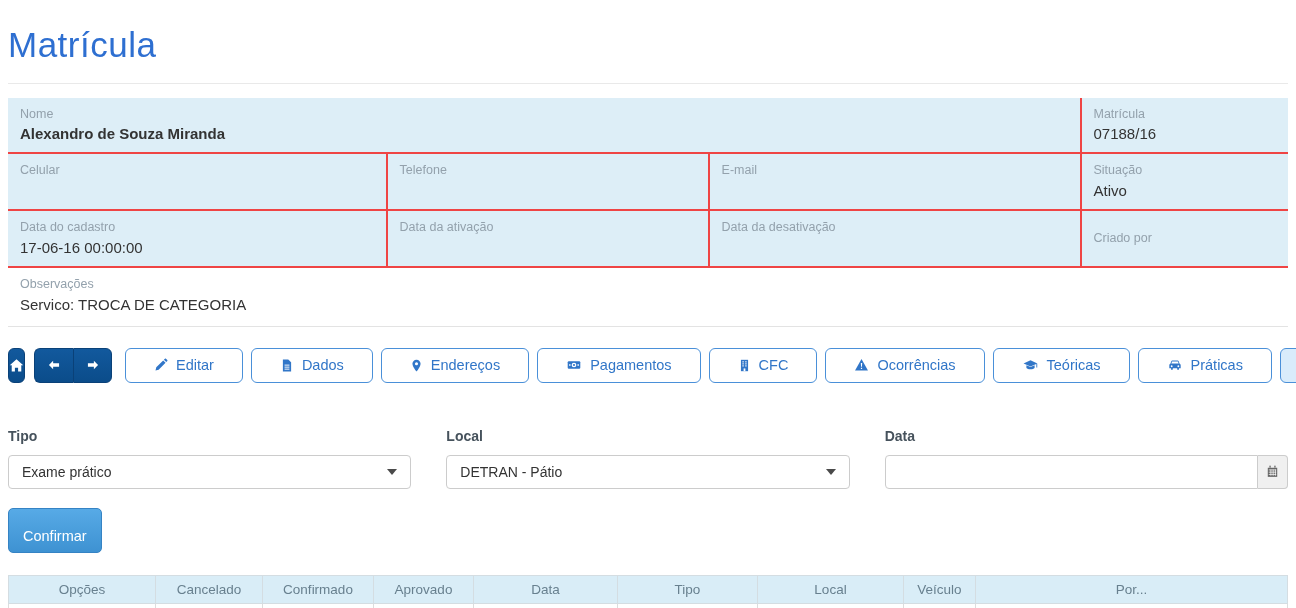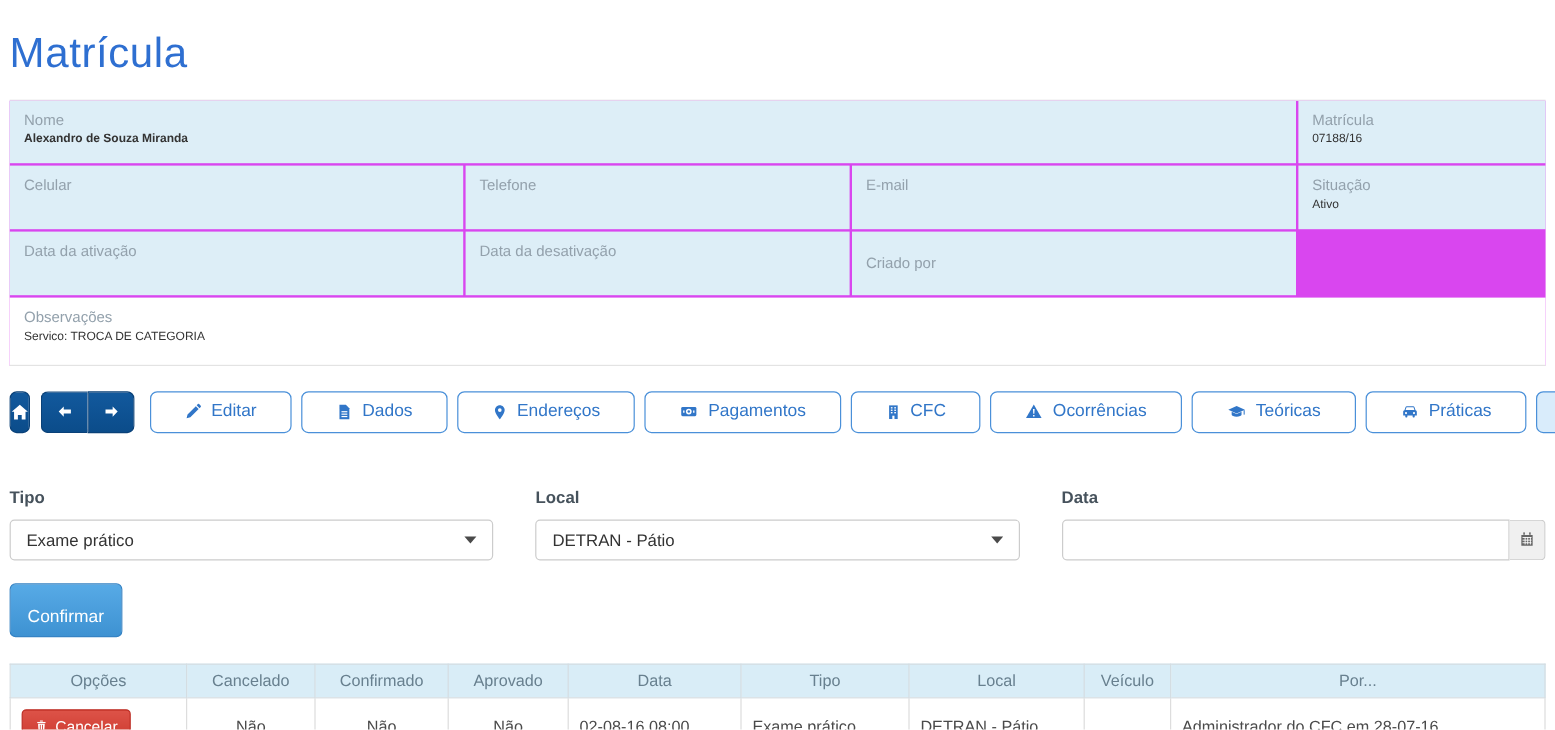--- a/index.html
+++ b/index.html
@@ -9,26 +9,26 @@
     font-family: "Liberation Sans", "DejaVu Sans", sans-serif;
     color: #333; overflow: hidden;
   }
   .container { padding: 0 8px; }
 
   
   .page-header { padding: 26px 0 18px; border-bottom: 1px solid #e9e9e9; }
   .page-title { font-size: 35px; font-weight: 200; color: #2e6fd1; letter-spacing: .5px; line-height: 1.1; }
 
   
-  .panel { display: grid; grid-template-columns: 29.5% 25% 28.9% auto; gap: 2px; background: #d946ef; }
+  .panel { margin-top: 14px; display: grid; grid-template-columns: 29.5% 25% 28.9% auto; gap: 2px; background: #ef4444; }
   .cell { background: #ddeef7; padding: 7px 12px 8px; }
   .cell.span3 { grid-column: 1 / span 3; }
   .cell.white { grid-column: 1 / -1; background: #fff; border-bottom: 1px solid #e3e3e3; padding-bottom: 11px; }
   .cell-label { font-size: 12.5px; color: #93a1ac; line-height: 1.5; }
-  .cell-value { font-size: 10px; color: #333; line-height: 1.4; min-height: 19px; }
+  .cell-value { font-size: 15px; color: #333; line-height: 1.4; min-height: 19px; }
   .cell-value.bold { font-weight: bold; }
   .cell.bottom { display: flex; flex-direction: column; justify-content: center; }
 
   
   .toolbar { margin-top: 21px; display: flex; align-items: center; }
   .btn { cursor: pointer; font-family: inherit; }
   .btn-navy {
     height: 35px; border: 1px solid #0a4178; border-radius: 6px;
     background: linear-gradient(#12599d, #0b4c8a); color: #fff;
     display: flex; align-items: center; justify-content: center;
@@ -121,20 +121,24 @@
     </div>
     <div class="cell">
       <div class="cell-label">E-mail</div>
       <div class="cell-value"></div>
     </div>
     <div class="cell">
       <div class="cell-label">Situação</div>
       <div class="cell-value">Ativo</div>
     </div>
 
+    <div class="cell">
+      <div class="cell-label">Data do cadastro</div>
+      <div class="cell-value">17-06-16 00:00:00</div>
+    </div>
     <div class="cell">
       <div class="cell-label">Data da ativação</div>
       <div class="cell-value"></div>
     </div>
     <div class="cell">
       <div class="cell-label">Data da desativação</div>
       <div class="cell-value"></div>
     </div>
     <div class="cell bottom">
       <div class="cell-label">Criado por</div>

